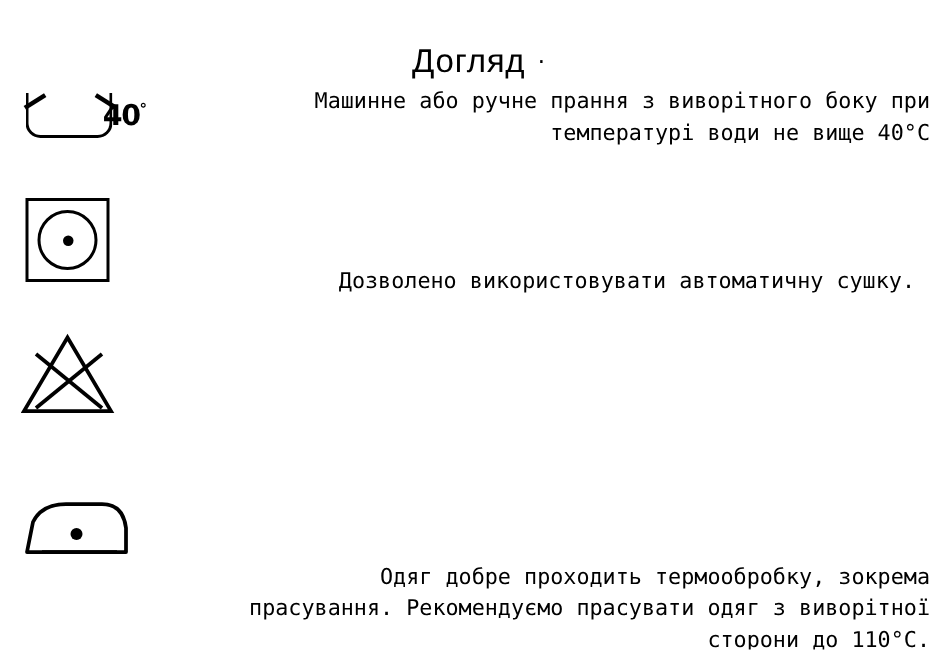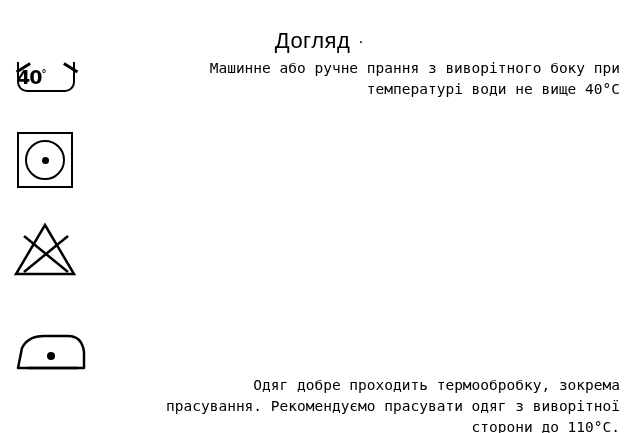--- a/index.html
+++ b/index.html
@@ -71,21 +71,21 @@
     width: 16px; height: 2.5px;
     background: #000;
     top: 10px;
   }
   .tub-lip-l { left: 0px; transform: rotate(-32deg); transform-origin: right center; }
   .tub-lip-r { left: 50px; transform: rotate(32deg); transform-origin: left center; }
   .tub-temp {
     position: absolute;
     left: 3px; top: 14px;
     width: 80px;
-    text-align: left;
+    text-align: right;
     font-family: "DejaVu Sans", sans-serif;
     font-size: 19px;
     font-weight: bold;
     letter-spacing: -1px;
   }
   .tub-temp sup { font-size: 10px; vertical-align: super; }
 
   
   .dry-wrap { left: 17px; top: 132px; width: 58px; height: 58px; }
   .dry-square {
@@ -134,20 +134,21 @@
     <div class="tub-temp"><span>40</span><sup>°</sup></div>
   </div>
   <div class="para" style="left:88px; top:58px; width:532px;">Машинне або ручне прання з виворітного боку при
 температурі води не вище 40°C</div>
 
   <div class="icon dry-wrap">
     <div class="dry-square"></div>
     <div class="dry-circle"></div>
     <div class="dry-dot"></div>
   </div>
+  <div class="para" style="left:90px; top:178px; width:520px;">Дозволено використовувати автоматичну сушку.</div>
 
   <div class="icon bleach-wrap">
     <svg width="64" height="56" viewBox="0 0 64 56" fill="none" stroke="#000" stroke-width="2.5">
       <path d="M31 3 L60 52 L2 52 Z"></path>
       <line x1="10" y1="14" x2="54" y2="50"></line>
       <line x1="54" y1="14" x2="10" y2="50"></line>
     </svg>
   </div>
 
   <div class="icon iron-wrap">

